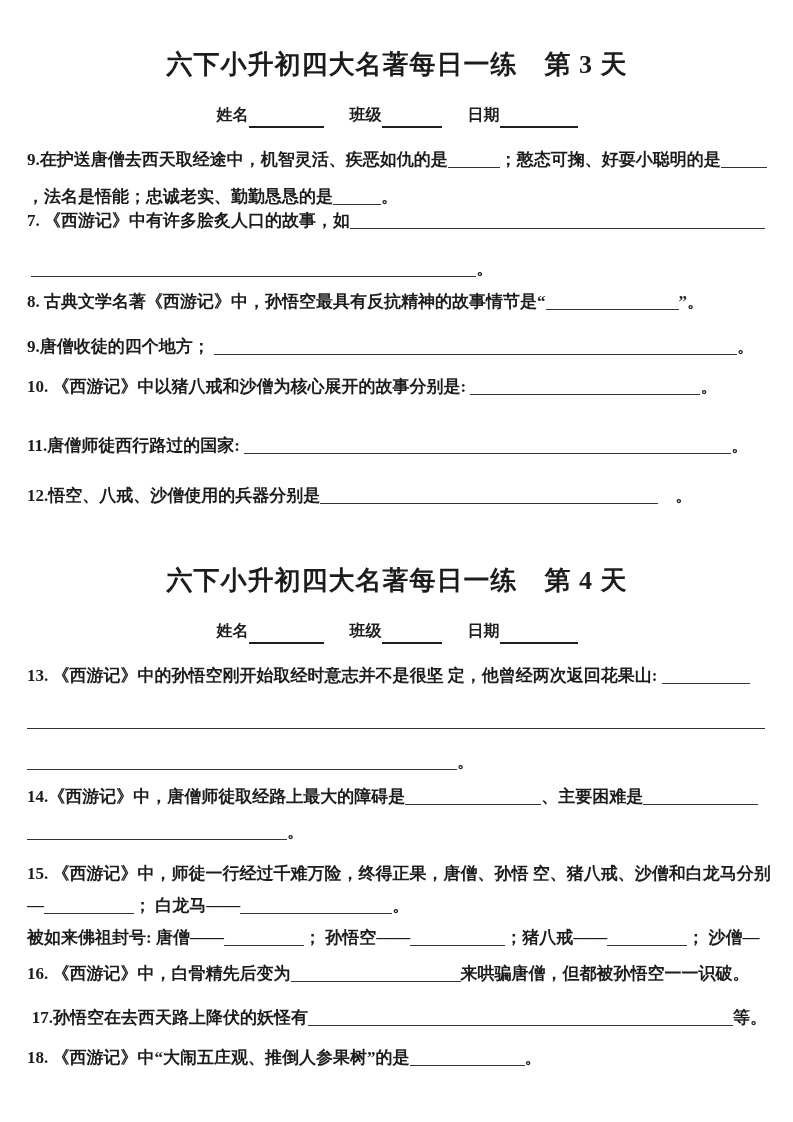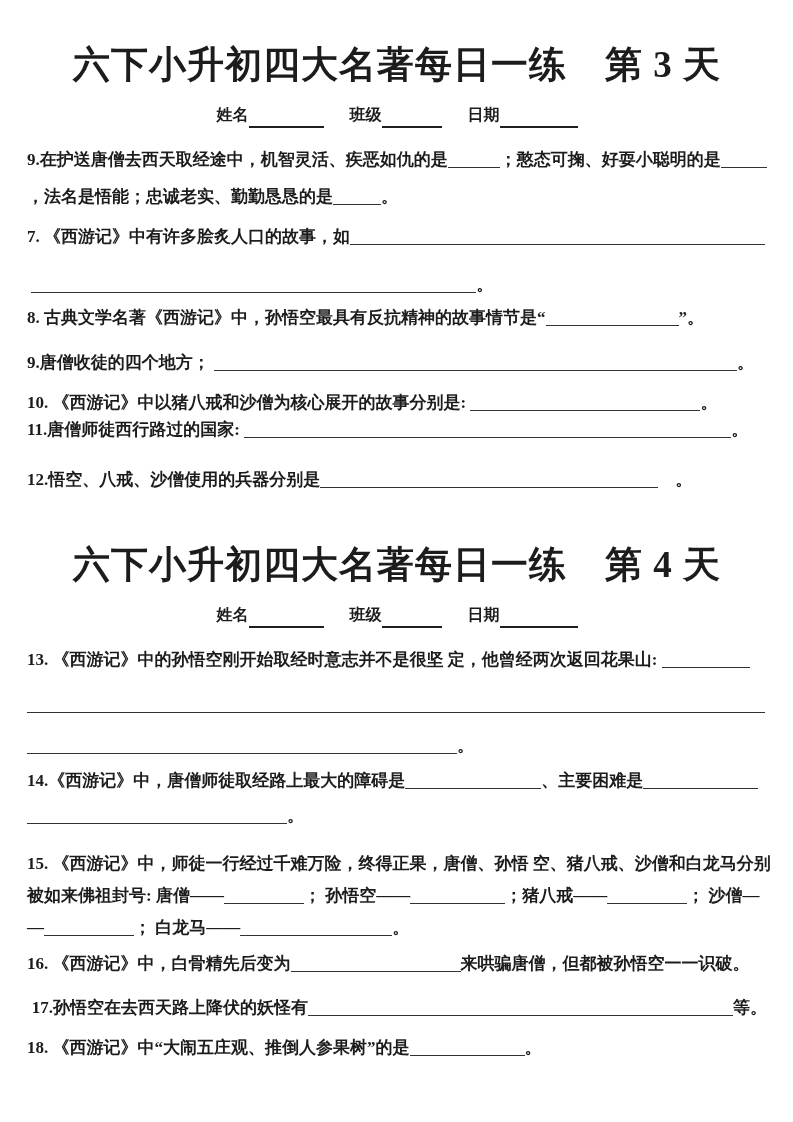--- a/index.html
+++ b/index.html
@@ -18,21 +18,21 @@
     box-sizing: border-box;
     width: 793px;
     height: 1122px;
     padding: 44px 26px 0 27px;
   }
   .sheet + .sheet {
     margin-top: 52px;
   }
   .section-title {
     margin: 0 0 16px 0;
-    font-size: 37px;
+    font-size: 26px;
     line-height: 42px;
     font-weight: 700;
     text-align: center;
     letter-spacing: 1px;
     white-space: pre;
   }
   .fields-row {
     display: flex;
     justify-content: center;
     align-items: flex-end;
@@ -72,57 +72,57 @@
   <div id="sections">
       <section class="sheet">
         <h1 class="section-title">六下小升初四大名著每日一练　第 3 天</h1>
         <div class="fields-row"><span class="field-group"><span class="field-label">姓名</span><span class="field-blank" style="width: 75px;"></span></span><span class="field-group"><span class="field-label">班级</span><span class="field-blank" style="width: 60px;"></span></span><span class="field-group"><span class="field-label">日期</span><span class="field-blank" style="width: 78px;"></span></span></div>
         <div class="questions">
           <div class="question">
             <div class="q-line" style="margin-top: 0px;"><span class="q-text">9.在护送唐僧去西天取经途中，机智灵活、疾恶如仇的是</span><span class="blank" style="width: 52px;"></span><span class="q-text">；憨态可掬、好耍小聪明的是</span><span class="blank" style="width: 46px;"></span></div>
             <div class="q-line" style="margin-top: 13px;"><span class="q-text">，法名是悟能；忠诚老实、勤勤恳恳的是</span><span class="blank" style="width: 48px;"></span><span class="q-text">。</span></div>
           </div>
           <div class="question">
-            <div class="q-line" style="margin-top: 16px;"><span class="q-text">7. 《西游记》中有许多脍炙人口的故事，如</span><span class="blank" style="width: 415px;"></span></div>
+            <div class="q-line" style=""><span class="q-text">7. 《西游记》中有许多脍炙人口的故事，如</span><span class="blank" style="width: 415px;"></span></div>
             <div class="q-line" style="margin-top: 24px;"><span class="q-text"> </span><span class="blank" style="width: 445px;"></span><span class="q-text">。</span></div>
           </div>
           <div class="question">
             <div class="q-line" style="margin-top: 9px;"><span class="q-text">8. 古典文学名著《西游记》中，孙悟空最具有反抗精神的故事情节是“</span><span class="blank" style="width: 133px;"></span><span class="q-text">”。</span></div>
           </div>
           <div class="question">
             <div class="q-line" style="margin-top: 21px;"><span class="q-text">9.唐僧收徒的四个地方； </span><span class="blank" style="width: 523px;"></span><span class="q-text">。</span></div>
           </div>
           <div class="question">
             <div class="q-line" style="margin-top: 16px;"><span class="q-text">10. 《西游记》中以猪八戒和沙僧为核心展开的故事分别是: </span><span class="blank" style="width: 230px;"></span><span class="q-text">。</span></div>
           </div>
           <div class="question">
-            <div class="q-line" style="margin-top: 3px;"><span class="q-text">11.唐僧师徒西行路过的国家: </span><span class="blank" style="width: 487px;"></span><span class="q-text">。</span></div>
+            <div class="q-line" style="margin-top: 35px;"><span class="q-text">11.唐僧师徒西行路过的国家: </span><span class="blank" style="width: 487px;"></span><span class="q-text">。</span></div>
           </div>
           <div class="question">
             <div class="q-line" style="margin-top: 26px;"><span class="q-text">12.悟空、八戒、沙僧使用的兵器分别是</span><span class="blank" style="width: 338px;"></span><span class="q-text">　。</span></div>
           </div>
         </div>
       </section>
       <section class="sheet">
         <h1 class="section-title">六下小升初四大名著每日一练　第 4 天</h1>
         <div class="fields-row"><span class="field-group"><span class="field-label">姓名</span><span class="field-blank" style="width: 75px;"></span></span><span class="field-group"><span class="field-label">班级</span><span class="field-blank" style="width: 60px;"></span></span><span class="field-group"><span class="field-label">日期</span><span class="field-blank" style="width: 78px;"></span></span></div>
         <div class="questions">
           <div class="question">
             <div class="q-line" style="margin-top: 14px;"><span class="q-text">13. 《西游记》中的孙悟空刚开始取经时意志并不是很坚 定，他曾经两次返回花果山: </span><span class="blank" style="width: 88px;"></span></div>
             <div class="q-line" style="margin-top: 21px;"><span class="blank" style="width: 738px;"></span></div>
             <div class="q-line" style="margin-top: 17px;"><span class="blank" style="width: 430px;"></span><span class="q-text">。</span></div>
           </div>
           <div class="question">
             <div class="q-line" style="margin-top: 11px;"><span class="q-text">14.《西游记》中，唐僧师徒取经路上最大的障碍是</span><span class="blank" style="width: 136px;"></span><span class="q-text">、主要困难是</span><span class="blank" style="width: 115px;"></span></div>
             <div class="q-line" style="margin-top: 11px;"><span class="blank" style="width: 260px;"></span><span class="q-text">。</span></div>
           </div>
           <div class="question">
-            <div class="q-line" style="margin-top: 24px;"><span class="q-text">15. 《西游记》中，师徒一行经过千难万险，终得正果，唐僧、孙悟 空、猪八戒、沙僧和白龙马分别</span></div>
+            <div class="q-line" style="margin-top: 18px;"><span class="q-text">15. 《西游记》中，师徒一行经过千难万险，终得正果，唐僧、孙悟 空、猪八戒、沙僧和白龙马分别</span></div>
+            <div class="q-line" style="margin-top: 8px;"><span class="q-text">—</span><span class="blank" style="width: 90px;"></span><span class="q-text">； 白龙马——</span><span class="blank" style="width: 152px;"></span><span class="q-text">。</span></div>
             <div class="q-line" style="margin-top: 8px;"><span class="q-text">被如来佛祖封号: 唐僧——</span><span class="blank" style="width: 80px;"></span><span class="q-text">； 孙悟空——</span><span class="blank" style="width: 95px;"></span><span class="q-text">；猪八戒——</span><span class="blank" style="width: 80px;"></span><span class="q-text">； 沙僧—</span></div>
-            <div class="q-line" style="margin-top: 8px;"><span class="q-text">—</span><span class="blank" style="width: 90px;"></span><span class="q-text">； 白龙马——</span><span class="blank" style="width: 152px;"></span><span class="q-text">。</span></div>
           </div>
           <div class="question">
             <div class="q-line" style="margin-top: 12px; font-family: Liberation Serif, serif;"><span class="q-text">16. 《西游记》中，白骨精先后变为</span><span class="blank" style="width: 170px;"></span><span class="q-text">来哄骗唐僧，但都被孙悟空一一识破。</span></div>
           </div>
           <div class="question">
             <div class="q-line" style="margin-top: 20px; text-align: right;"><span class="q-text">17.孙悟空在去西天路上降伏的妖怪有</span><span class="blank" style="width: 425px;"></span><span class="q-text">等。</span></div>
           </div>
           <div class="question">
             <div class="q-line" style="margin-top: 16px;"><span class="q-text">18. 《西游记》中“大闹五庄观、推倒人参果树”的是</span><span class="blank" style="width: 115px;"></span><span class="q-text">。</span></div>
           </div>

